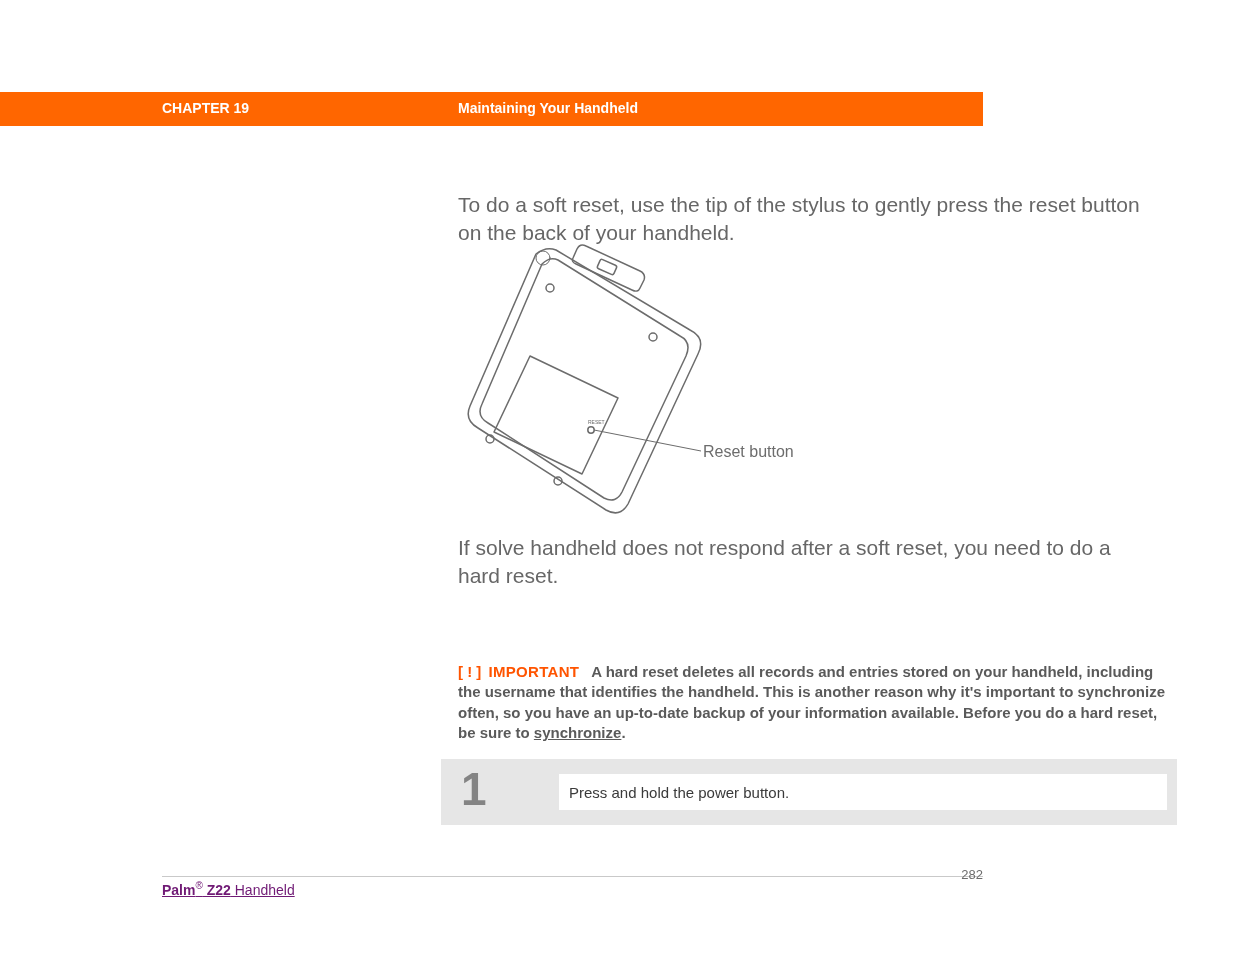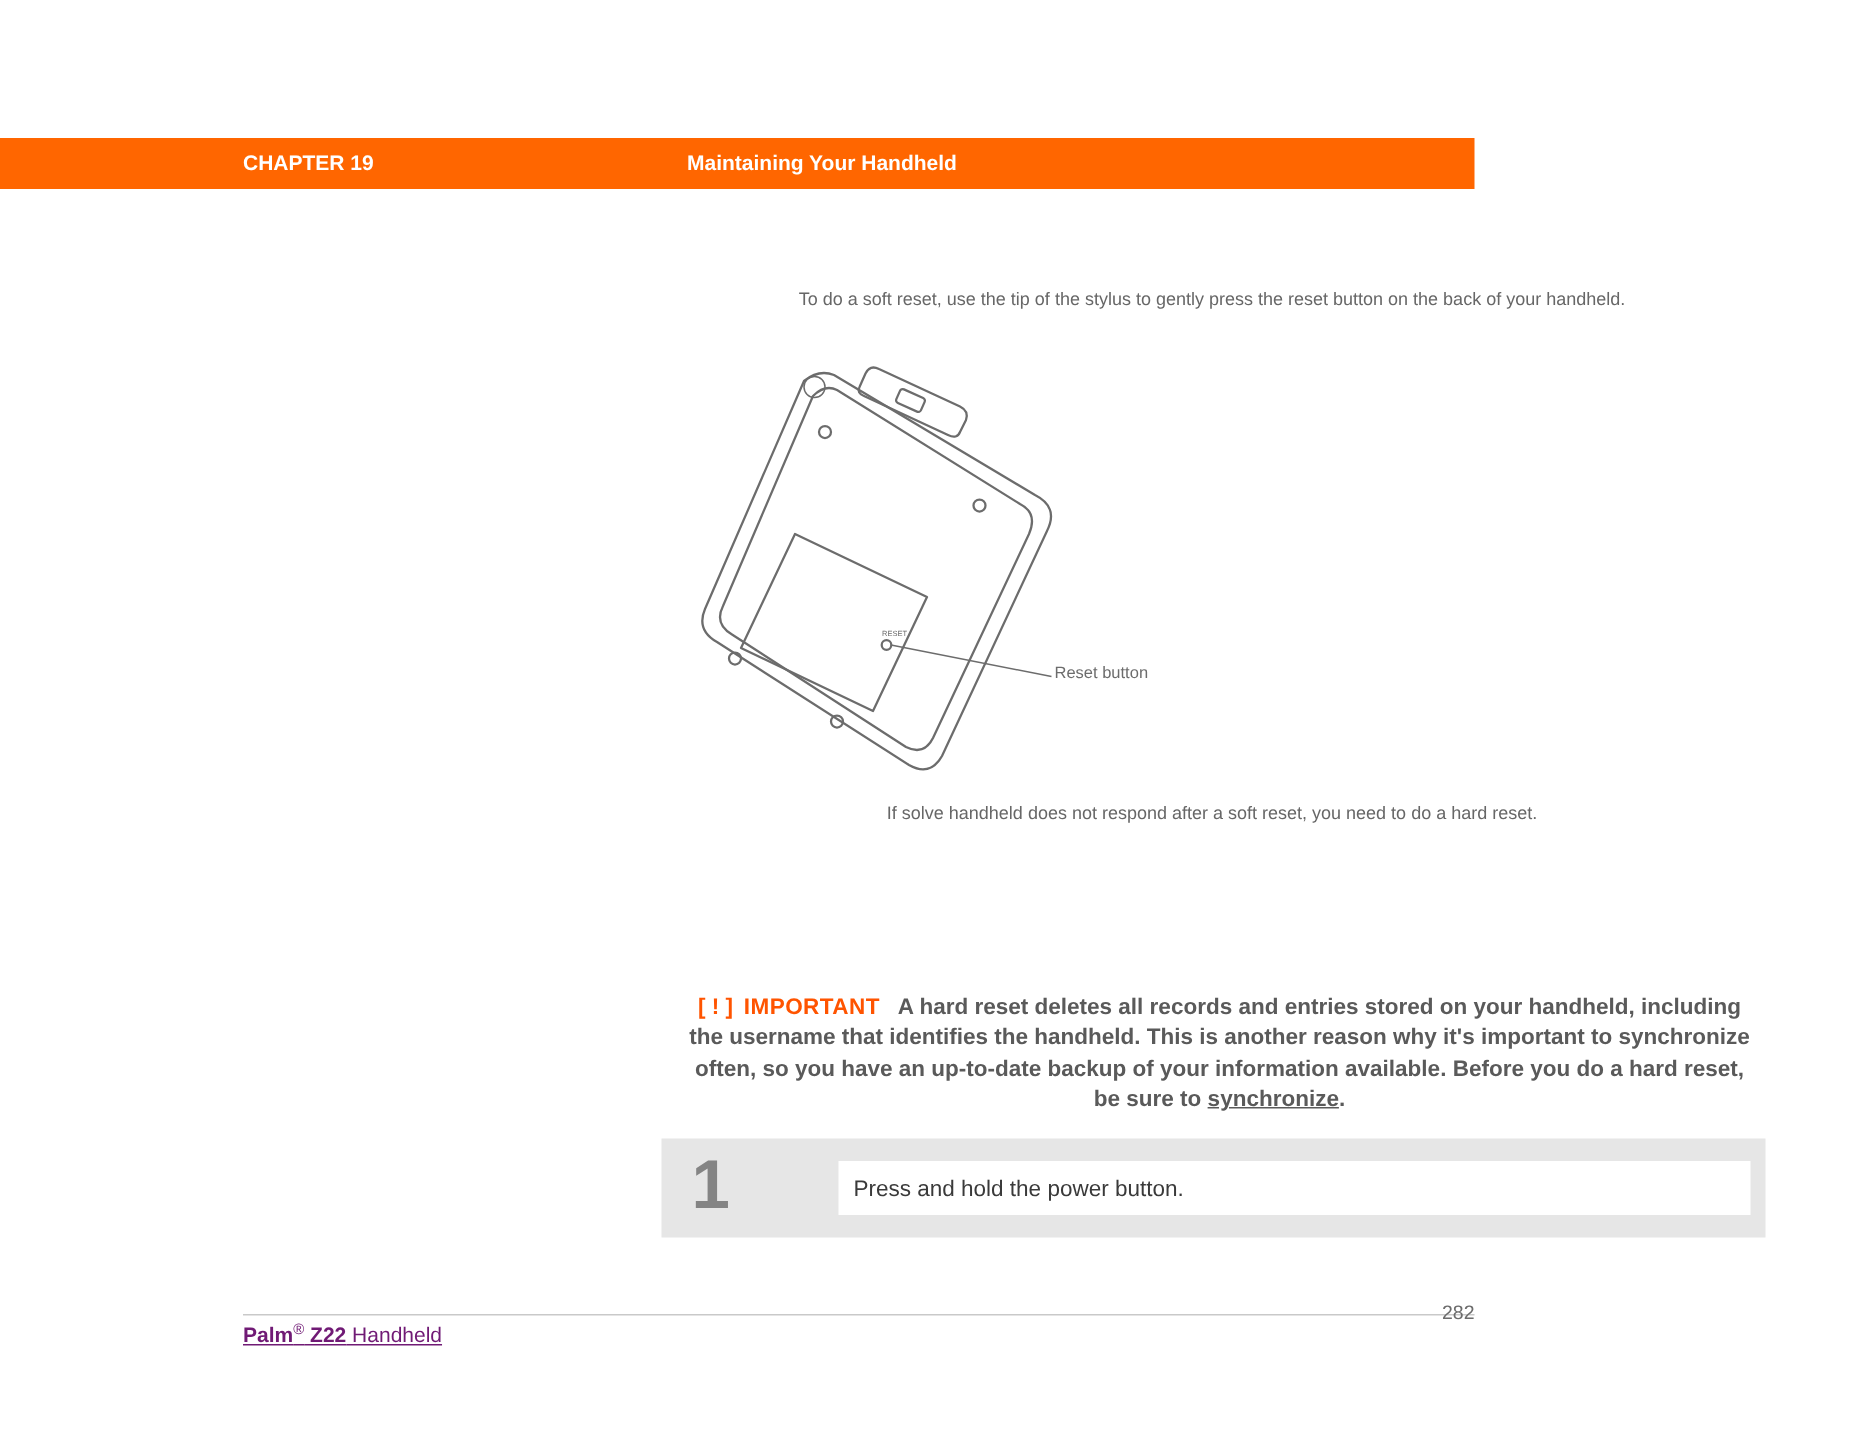--- a/index.html
+++ b/index.html
@@ -3,21 +3,21 @@
 <meta charset="utf-8">
 <style>
   * { box-sizing: border-box; margin: 0; padding: 0; }
   html, body {
     width: 1235px;
     height: 954px;
     font-family: "Helvetica Neue", Helvetica, Arial, sans-serif;
     background: #ffffff;
     color: #5a5a5a;
   }
-  .page { position: relative; width: 1041px; height: 954px; text-align: center; }
+  .page { position: relative; width: 1041px; height: 954px; }
 
   
   .header-bar {
     position: absolute;
     left: 0; right: 58px; top: 92px;
     height: 34px;
     background: #ff6600;
     color: #ffffff;
     font-size: 14px;
     font-weight: 700;
@@ -27,37 +27,37 @@
   }
   .header-title {
     position: absolute; left: 458px; top: 8px;
   }
 
   
   .body-para {
     position: absolute;
     left: 458px;
     width: 700px;
-    font-size: 12px;
+    font-size: 21px;
     line-height: 1.35;
     color: #676767;
   }
   .para1 { top: 191px; }
 
   
   .drawing {
     position: absolute;
     left: 458px; top: 238px;
     width: 500px; height: 300px;
   }
   .drawing svg { position: absolute; left: 0; top: 0; }
   .reset-caption {
     position: absolute;
     left: 703px; top: 443px;
-    font-size: 11px;
+    font-size: 16px;
     color: #6c6c6c;
   }
 
   .para2 { top: 534px; }
 
   .section-heading {
     position: absolute;
     left: 458px; top: 576px;
     font-size: 22px;
     font-weight: 700;

